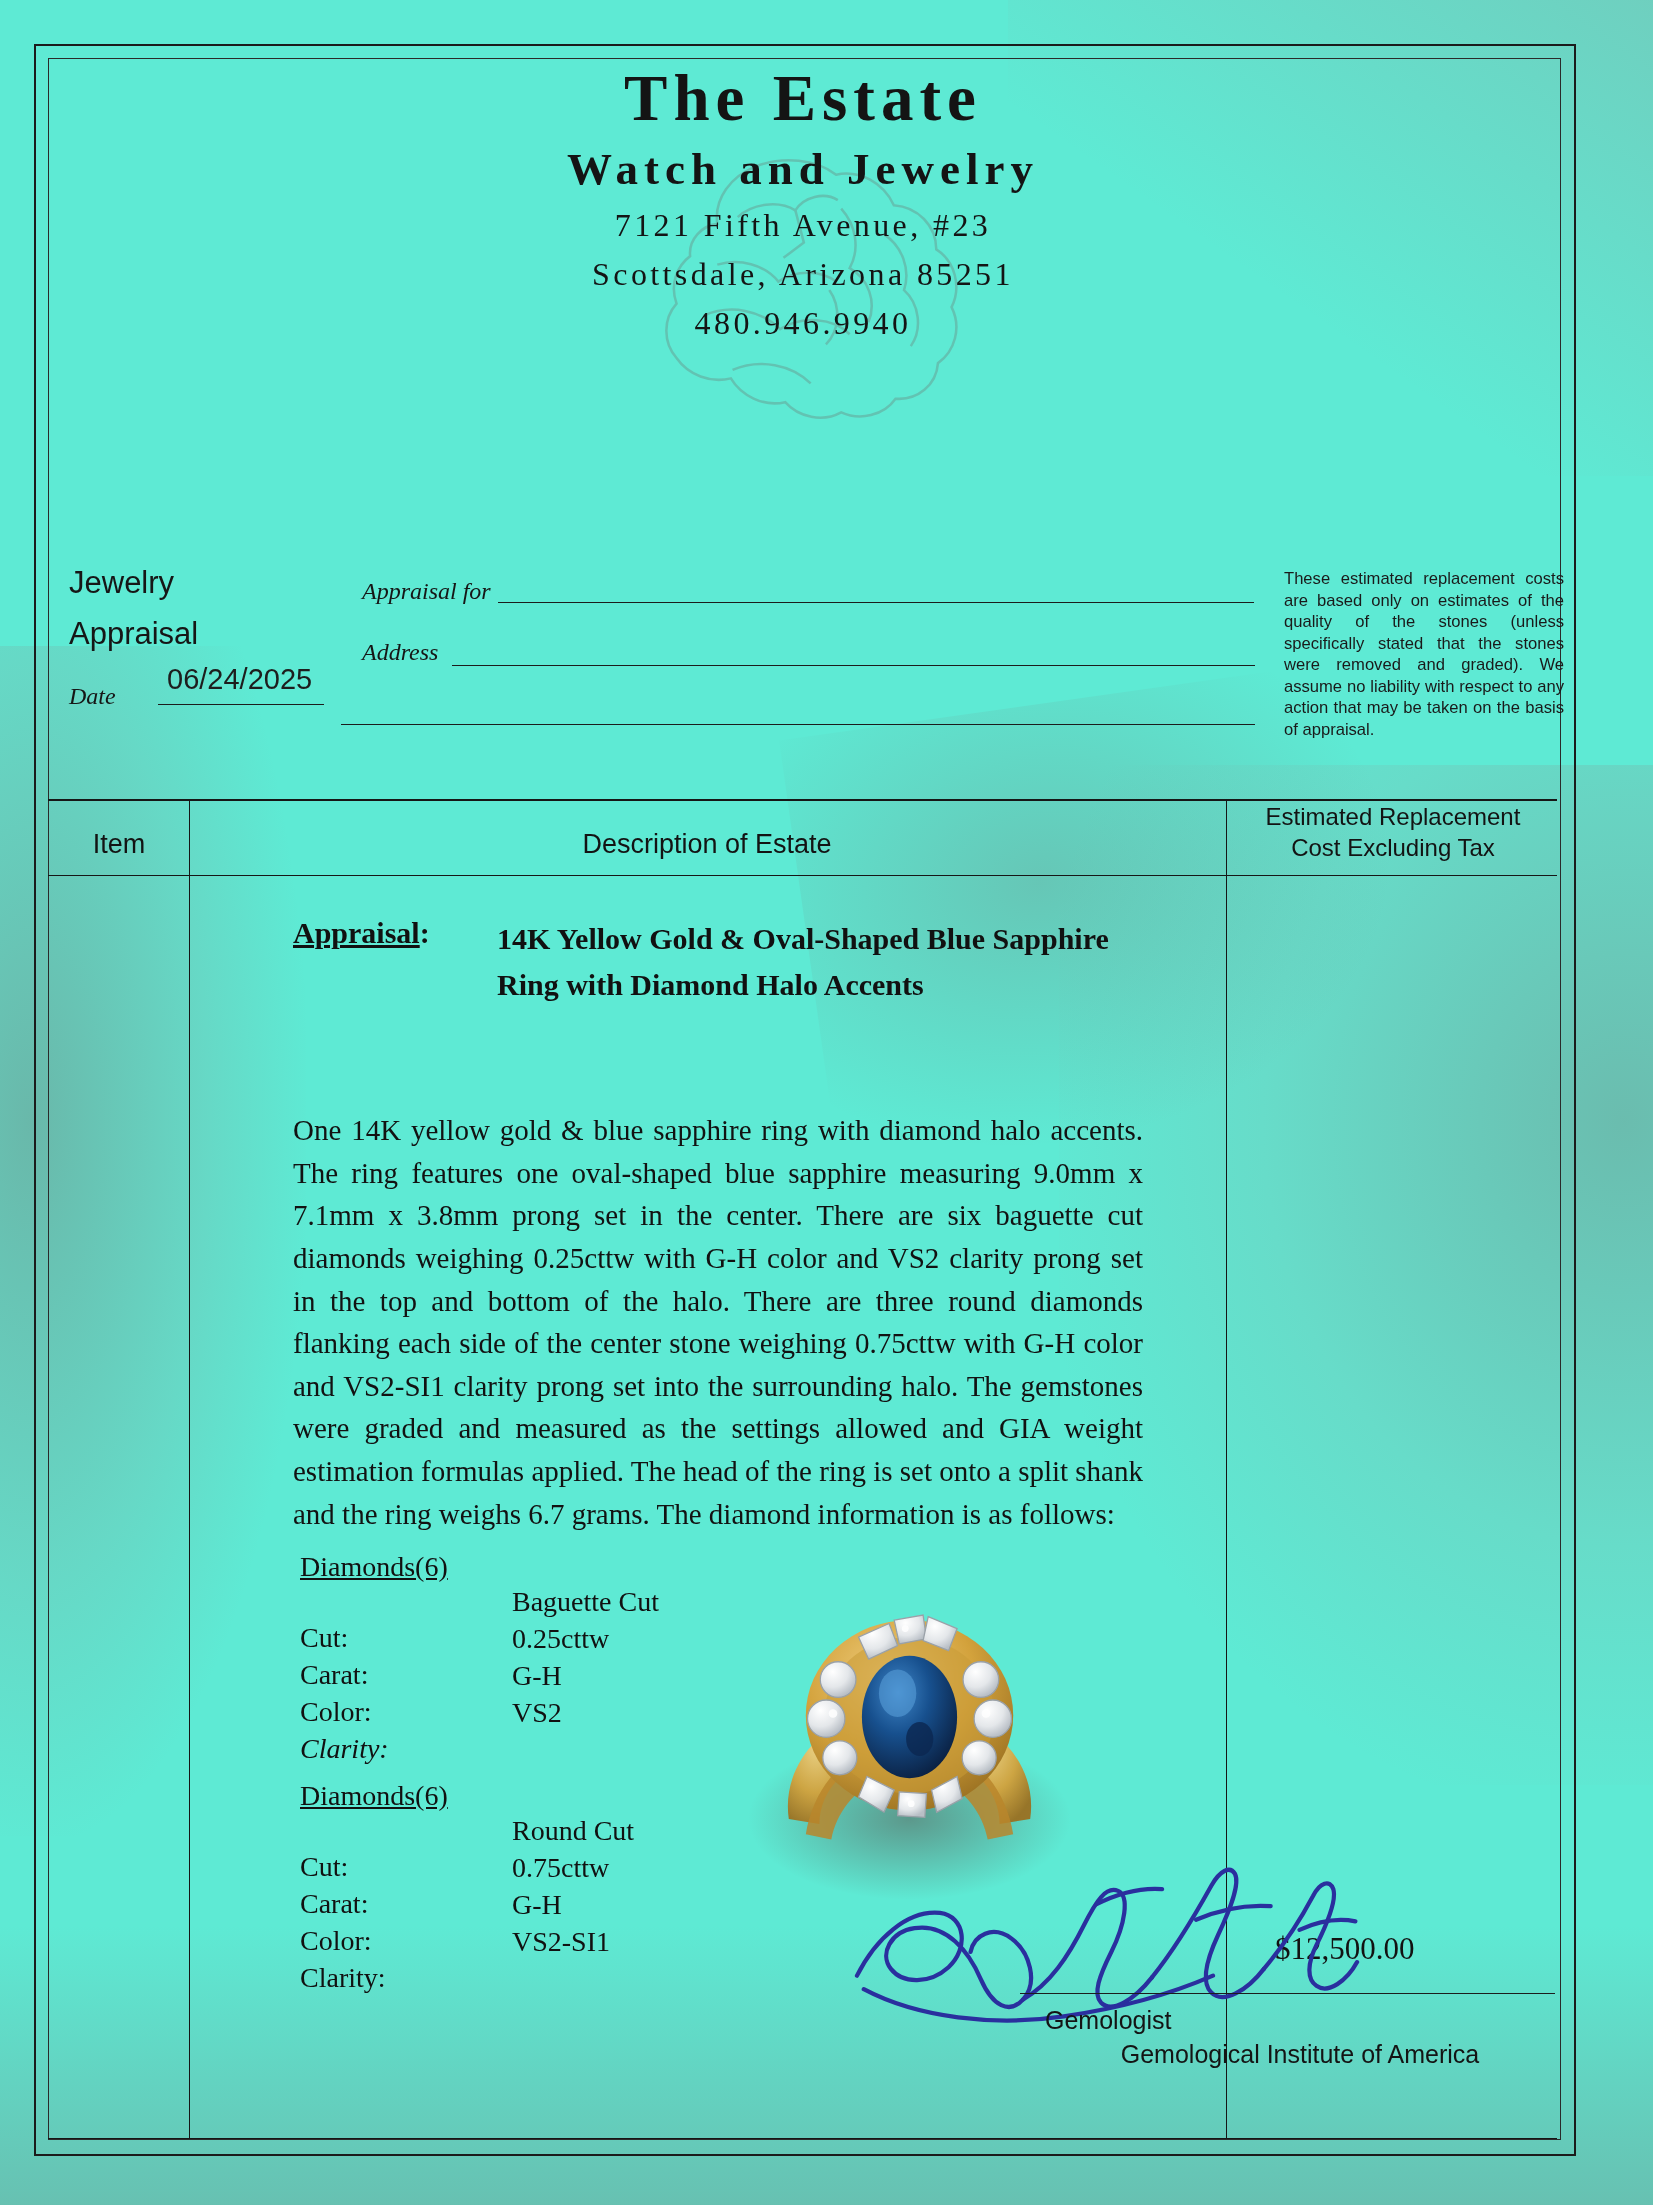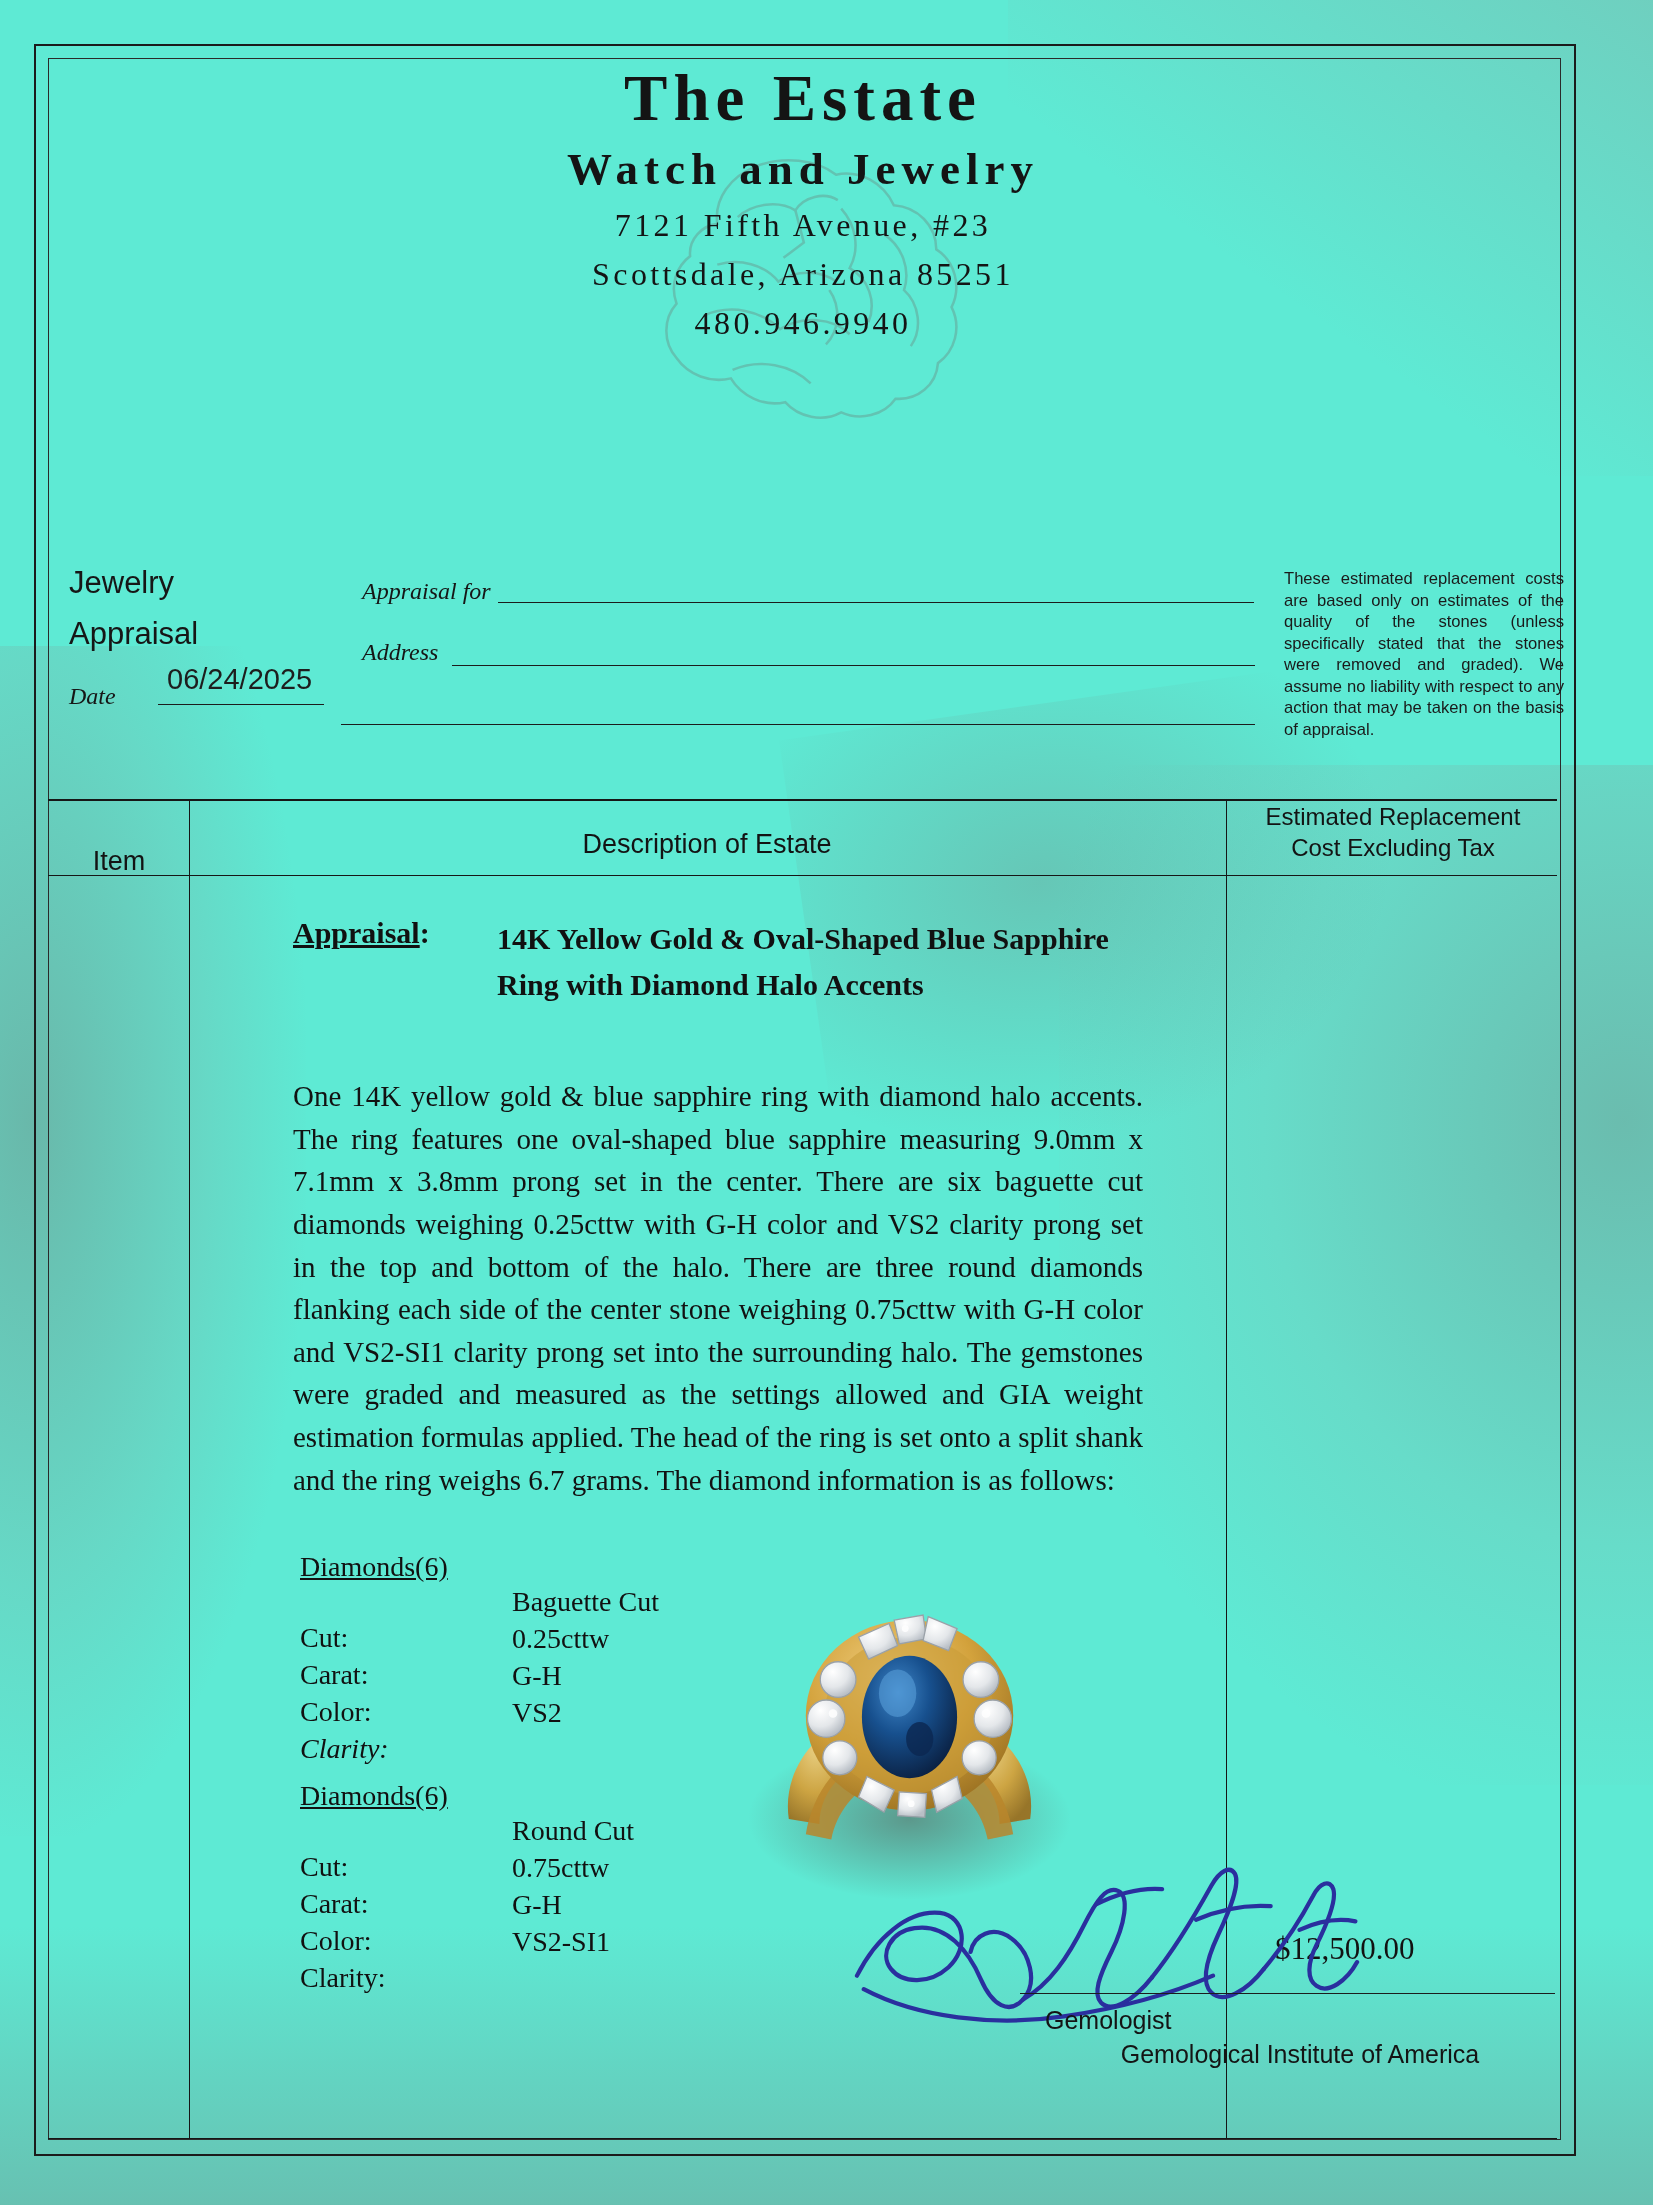--- a/index.html
+++ b/index.html
@@ -180,21 +180,21 @@
     width: 0; height: 1339px; border-left: 1.7px solid #161616;
   }
   #col-rule-2 {
     position: absolute; left: 1226px; top: 799px;
     width: 0; height: 1339px; border-left: 1.7px solid #161616;
   }
   #th-item {
     position: absolute; left: 51px; top: 829px; width: 136px;
     text-align: center;
     font-family: "Liberation Sans", sans-serif;
-    font-size: 27px; color: #131313; margin-top: 17px;
+    font-size: 27px; color: #131313;
   }
   #th-desc {
     position: absolute; left: 190px; top: 829px; width: 1034px;
     text-align: center;
     font-family: "Liberation Sans", sans-serif;
     font-size: 27px; color: #131313;
   }
   #th-cost {
     position: absolute; left: 1229px; top: 802px; width: 328px;
     text-align: center;
@@ -218,21 +218,21 @@
   }
   #appraisal-title {
     position: absolute; left: 204px; top: 0; width: 671px;
     font-family: "Liberation Serif", serif;
     font-weight: bold; font-size: 30px;
     line-height: 1.52; color: #111;
   }
 
   #body-paragraph {
     position: absolute;
-    left: 293px; top: 1075px;
+    left: 293px; top: 1109px;
     width: 850px;
     font-family: "Liberation Serif", serif;
     font-size: 29px;
     line-height: 1.47;
     color: #121212;
     text-align: justify;
   }
 
   .spec-block { position: absolute; left: 300px; width: 476px; }
   #spec-block-1 { top: 1551px; }

